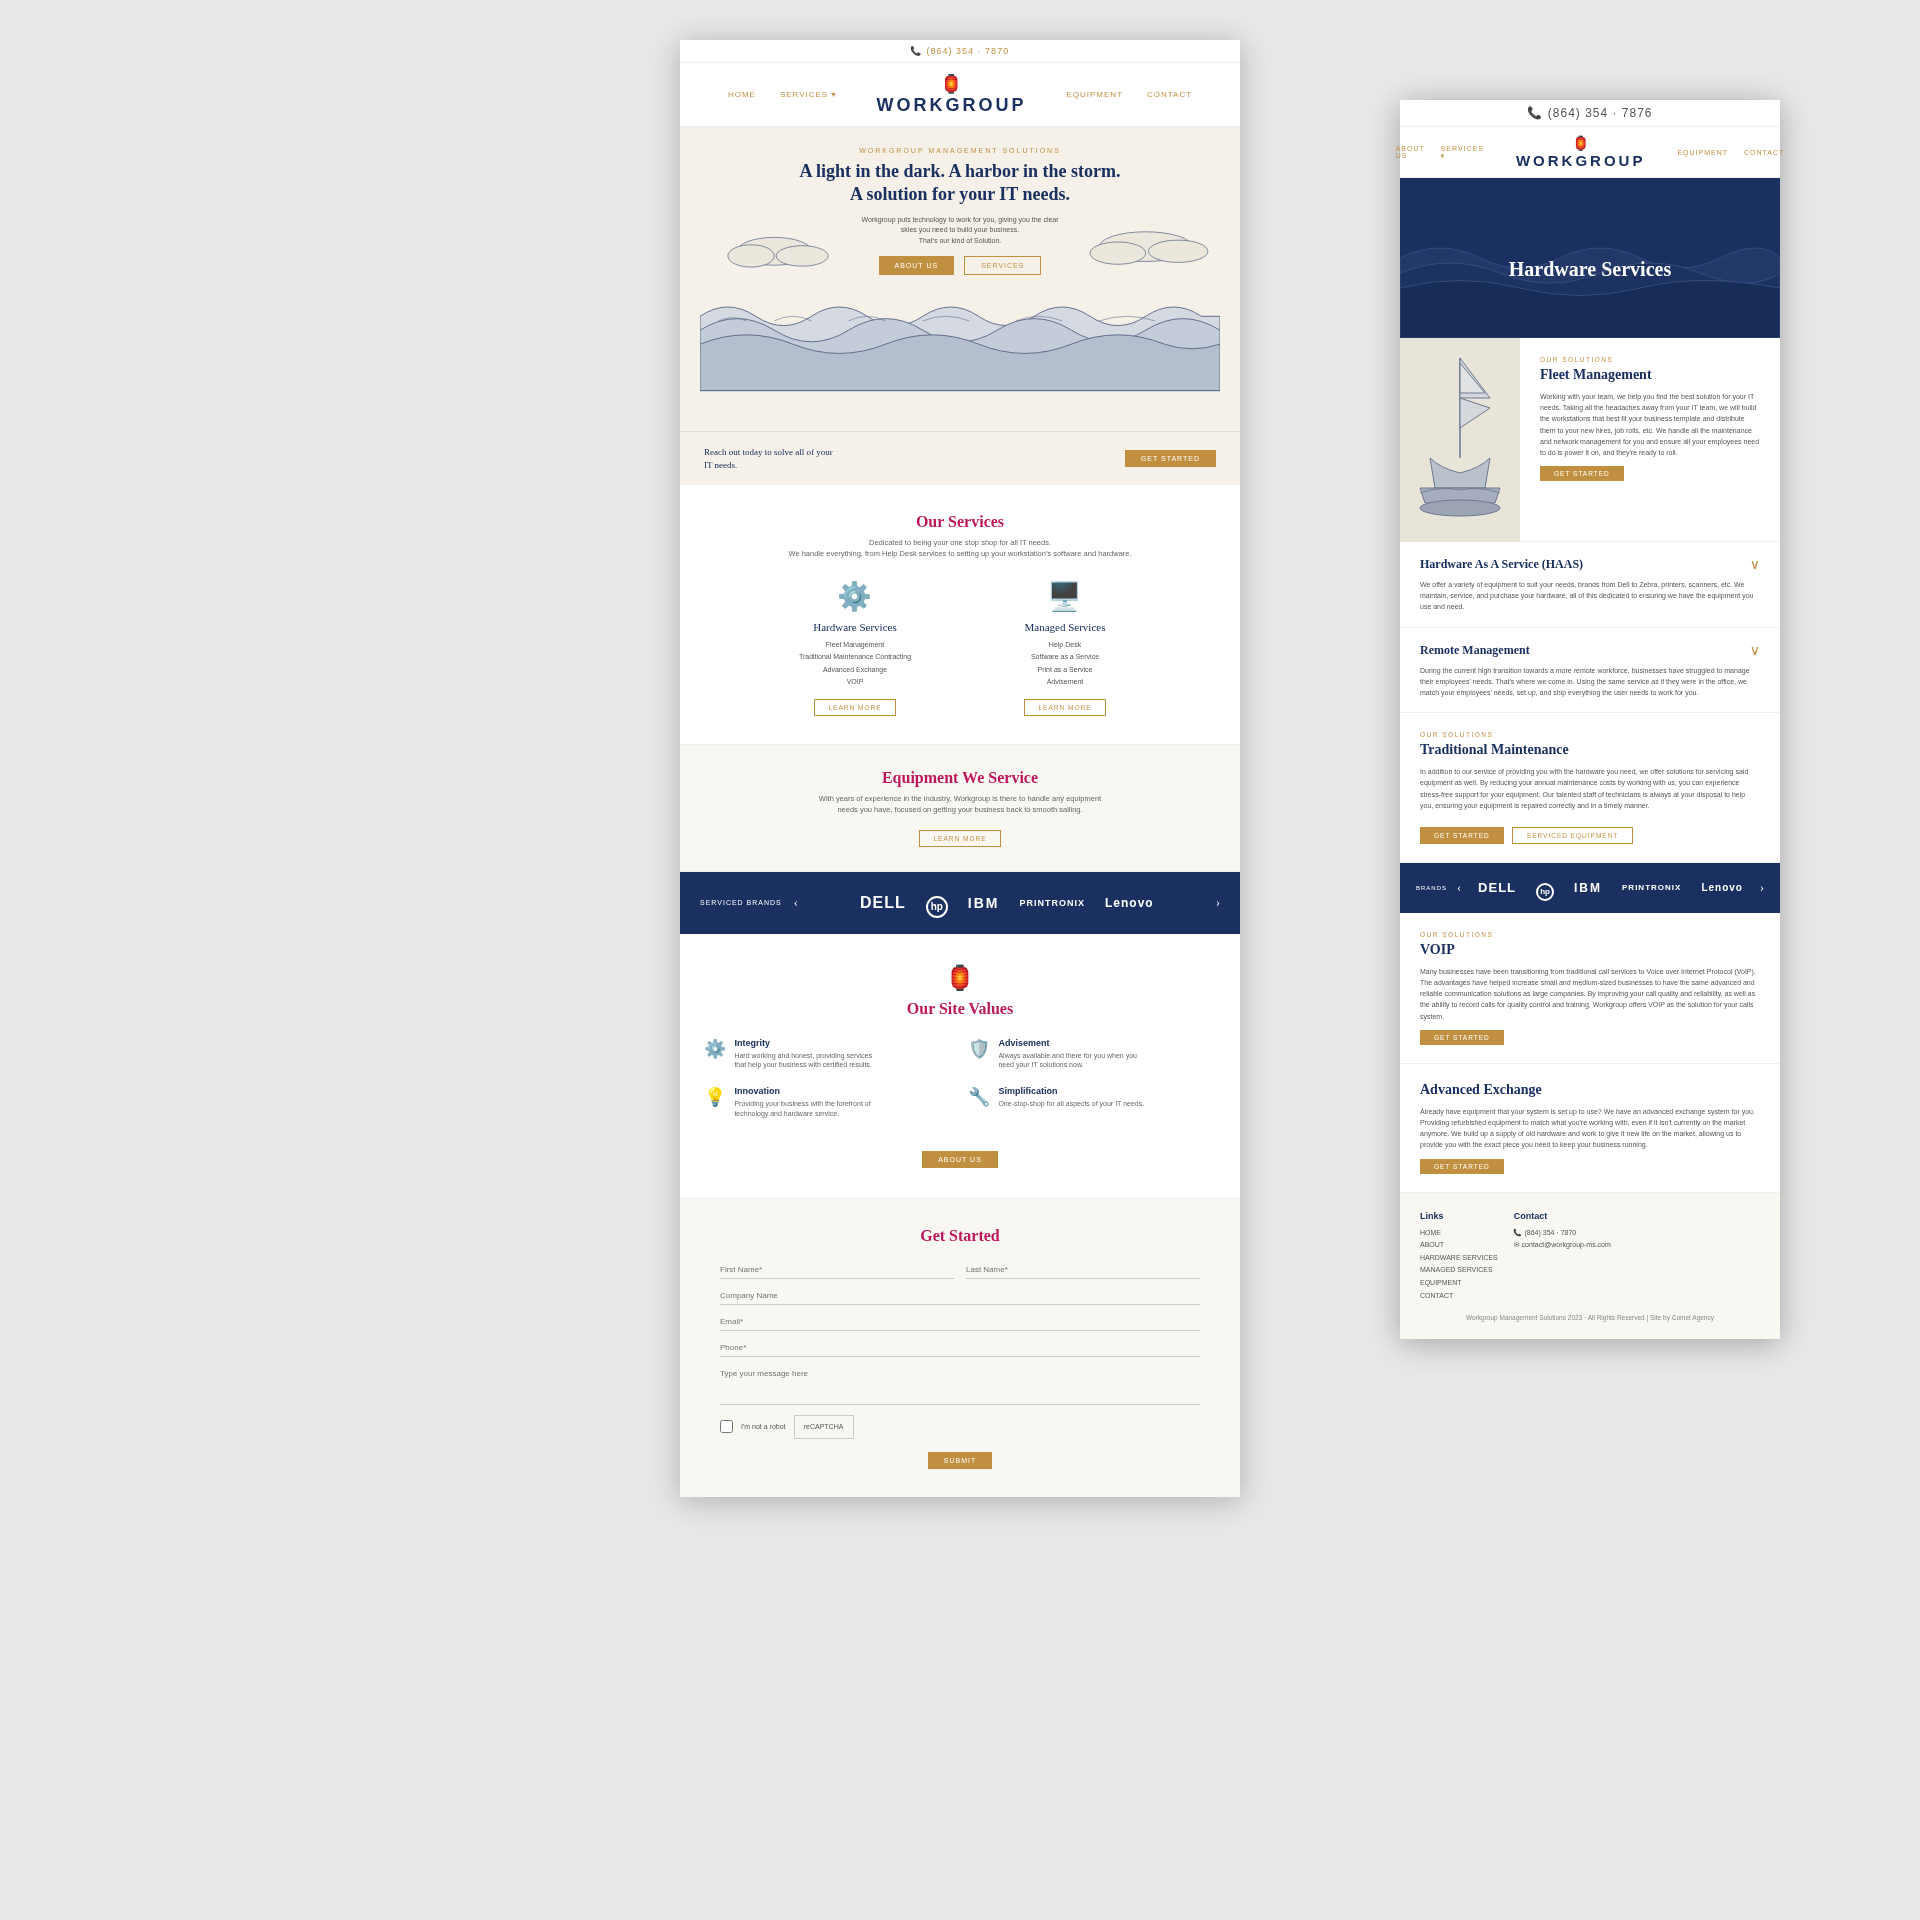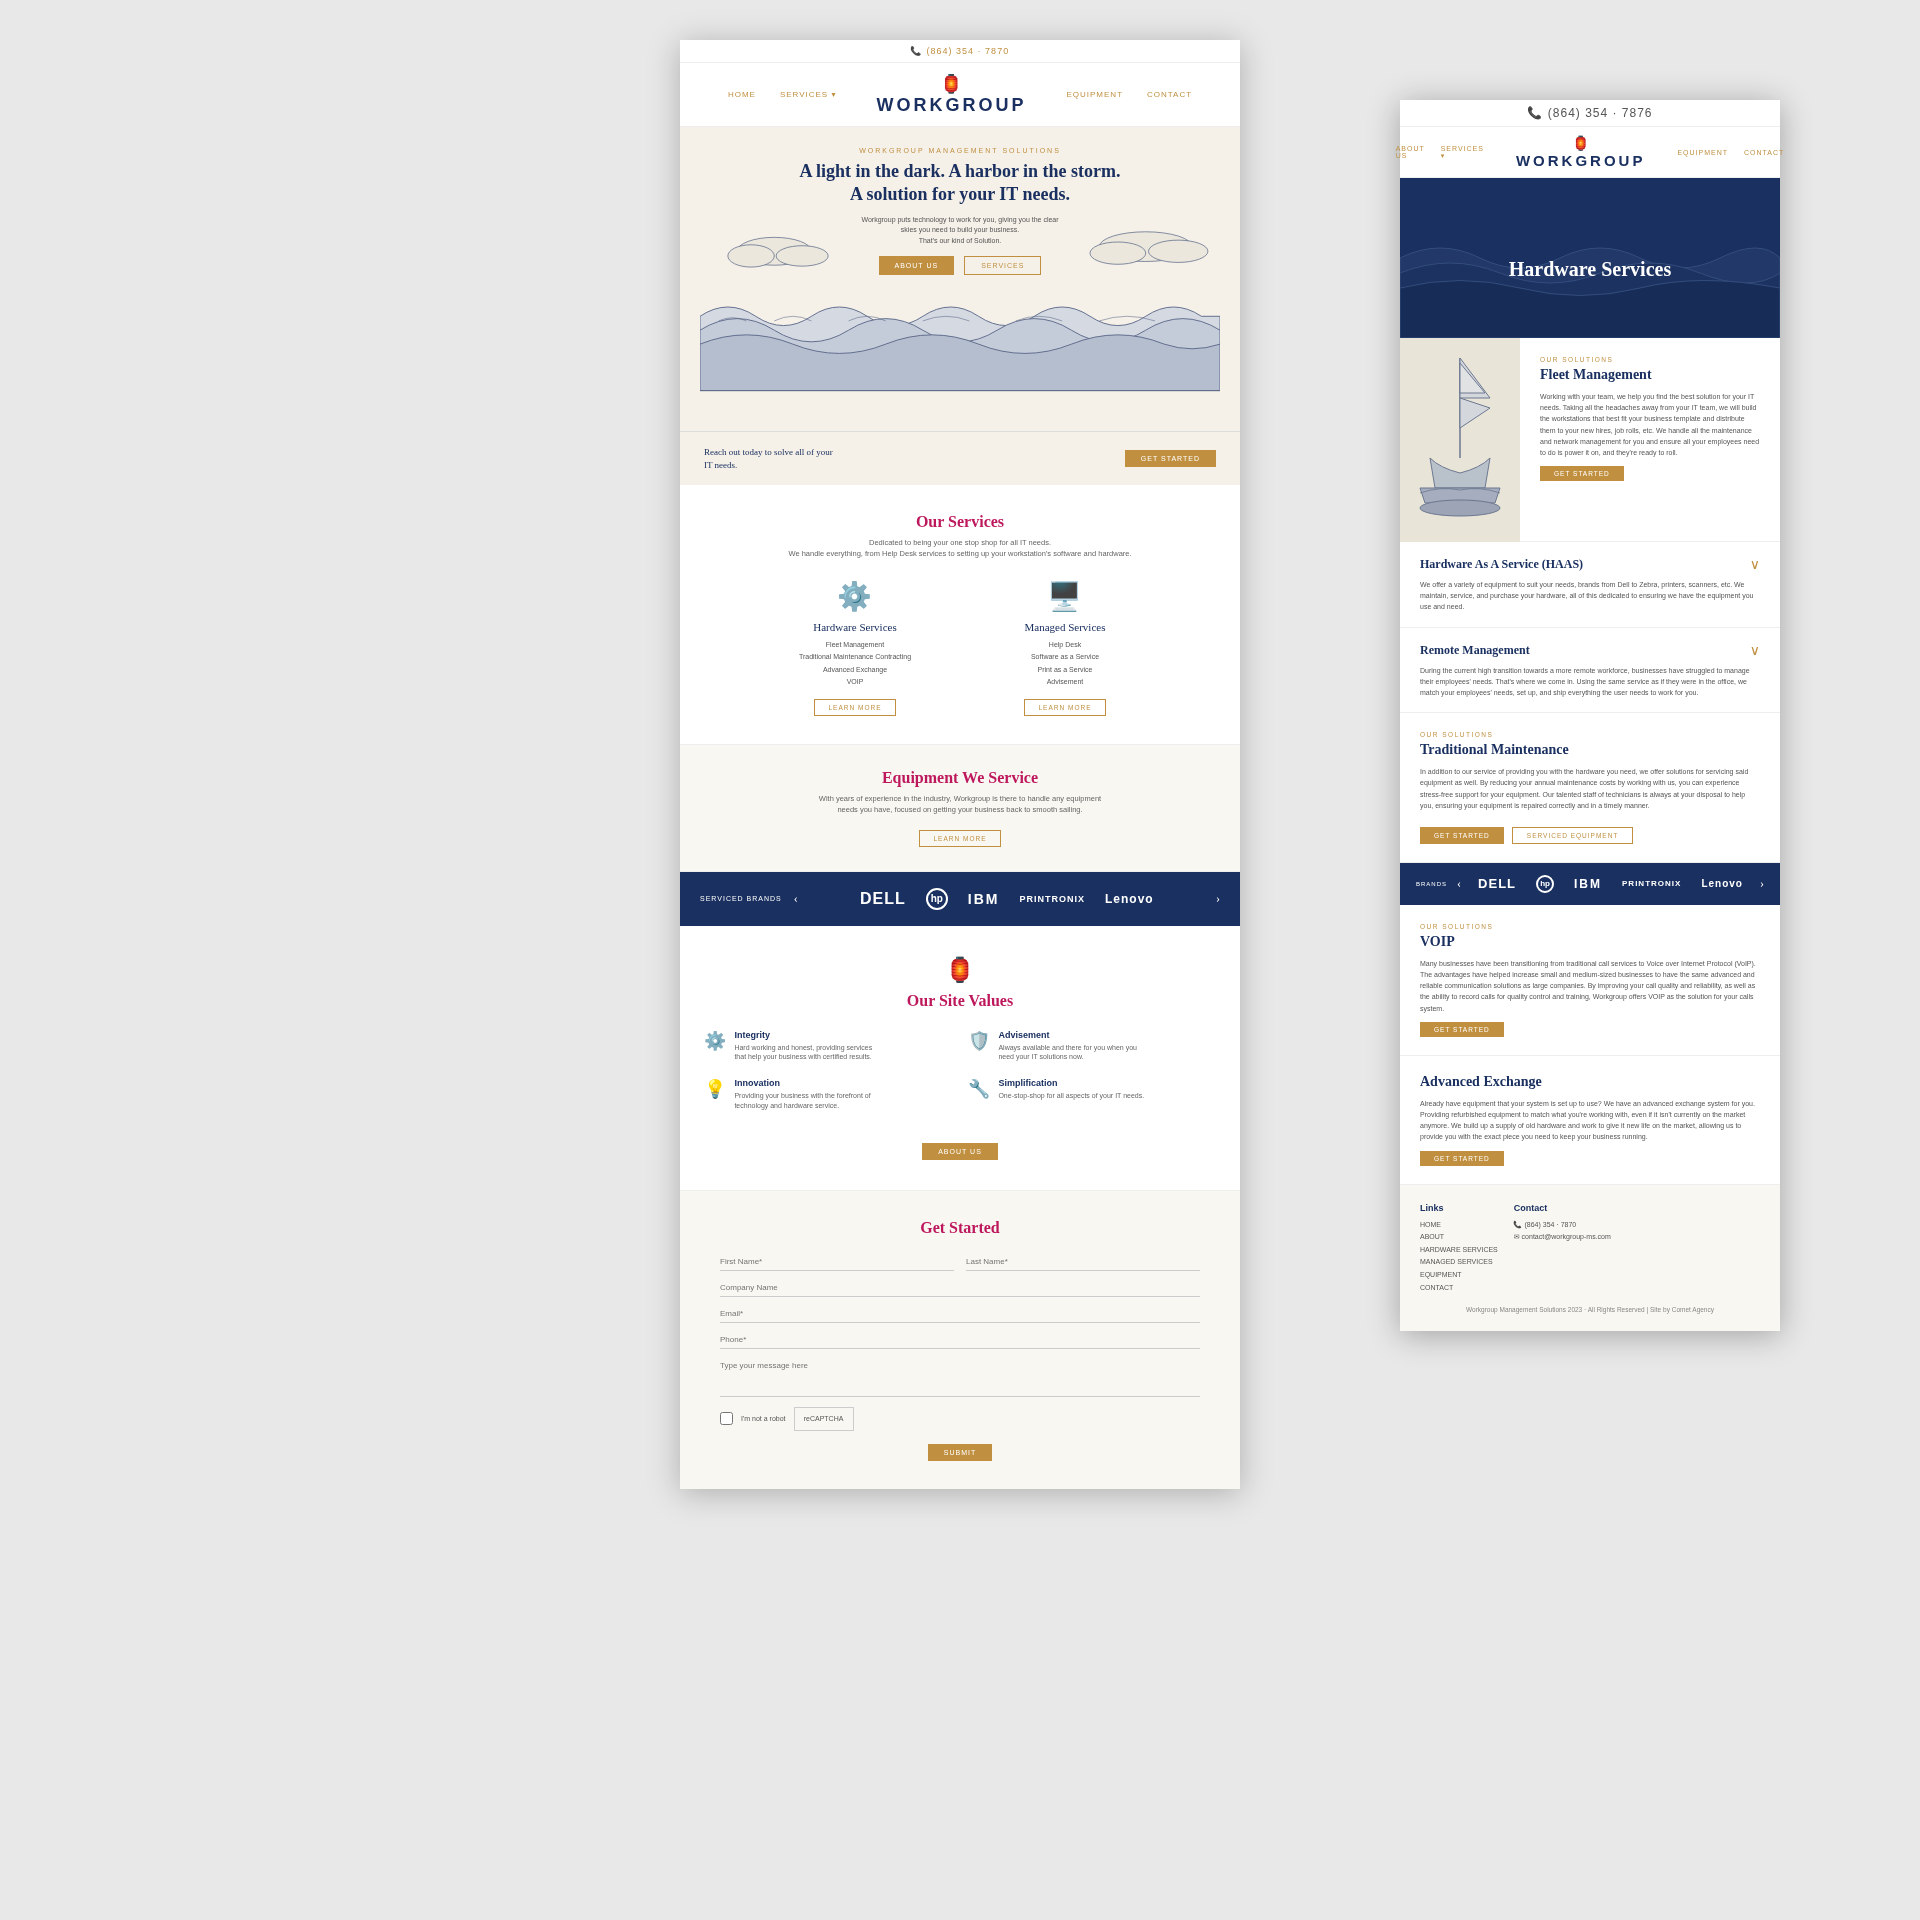--- a/index.html
+++ b/index.html
@@ -287,20 +287,21 @@
       align-items: center;
       justify-content: center;
       width: 22px;
       height: 22px;
       border: 2px solid #fff;
       border-radius: 50%;
       font-size: 10px;
       font-weight: bold;
       color: #fff;
       font-family: Arial, sans-serif;
+      margin-top: 8px;
     }
 
     
     .core-values {
       padding: 30px 24px;
       text-align: center;
     }
     .core-values-lantern {
       font-size: 24px;
       color: #c09040;

